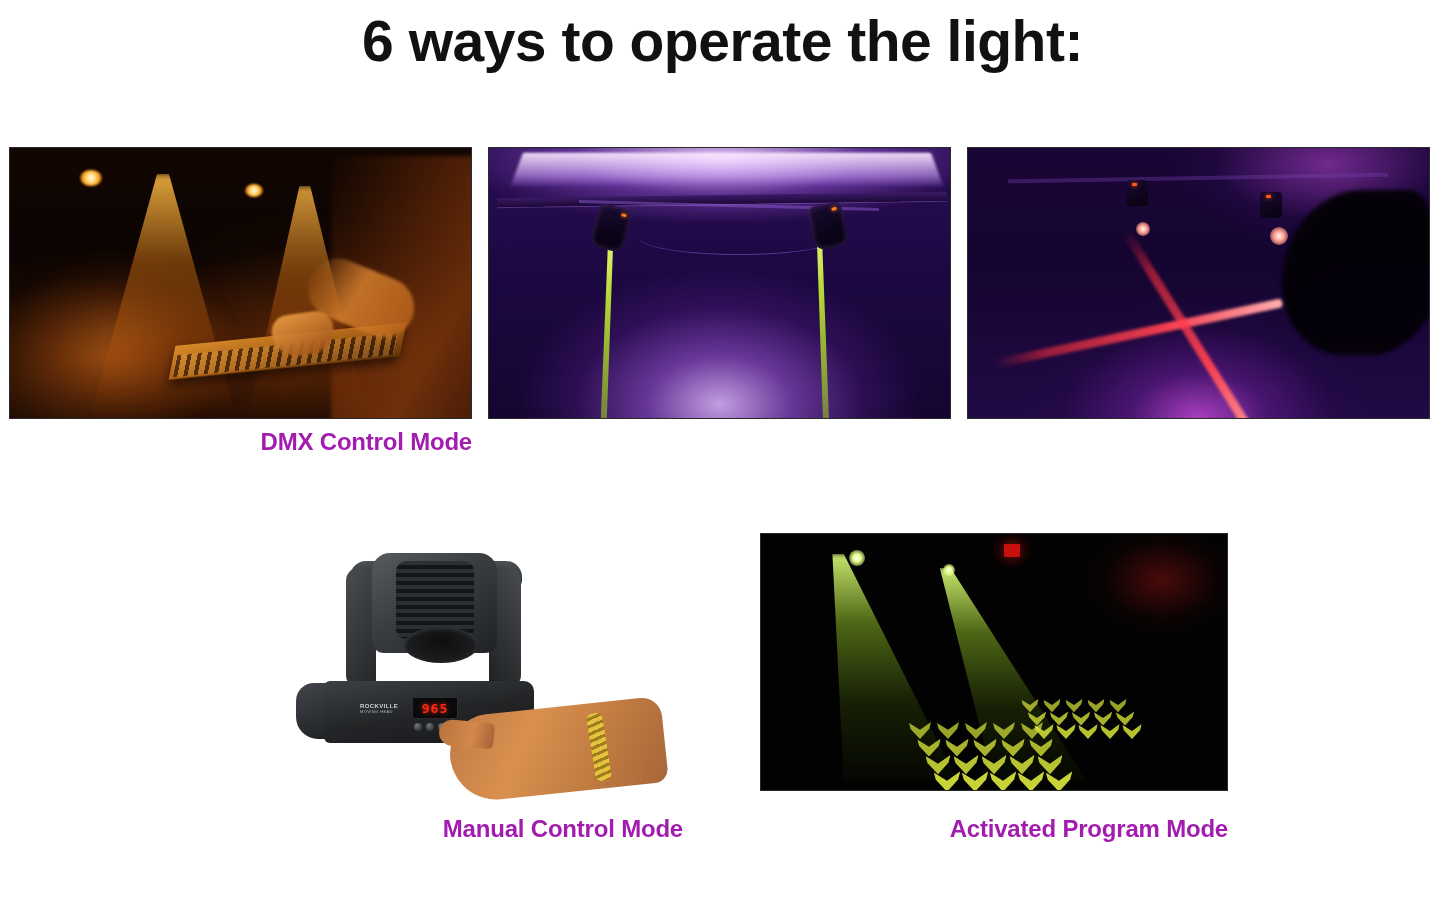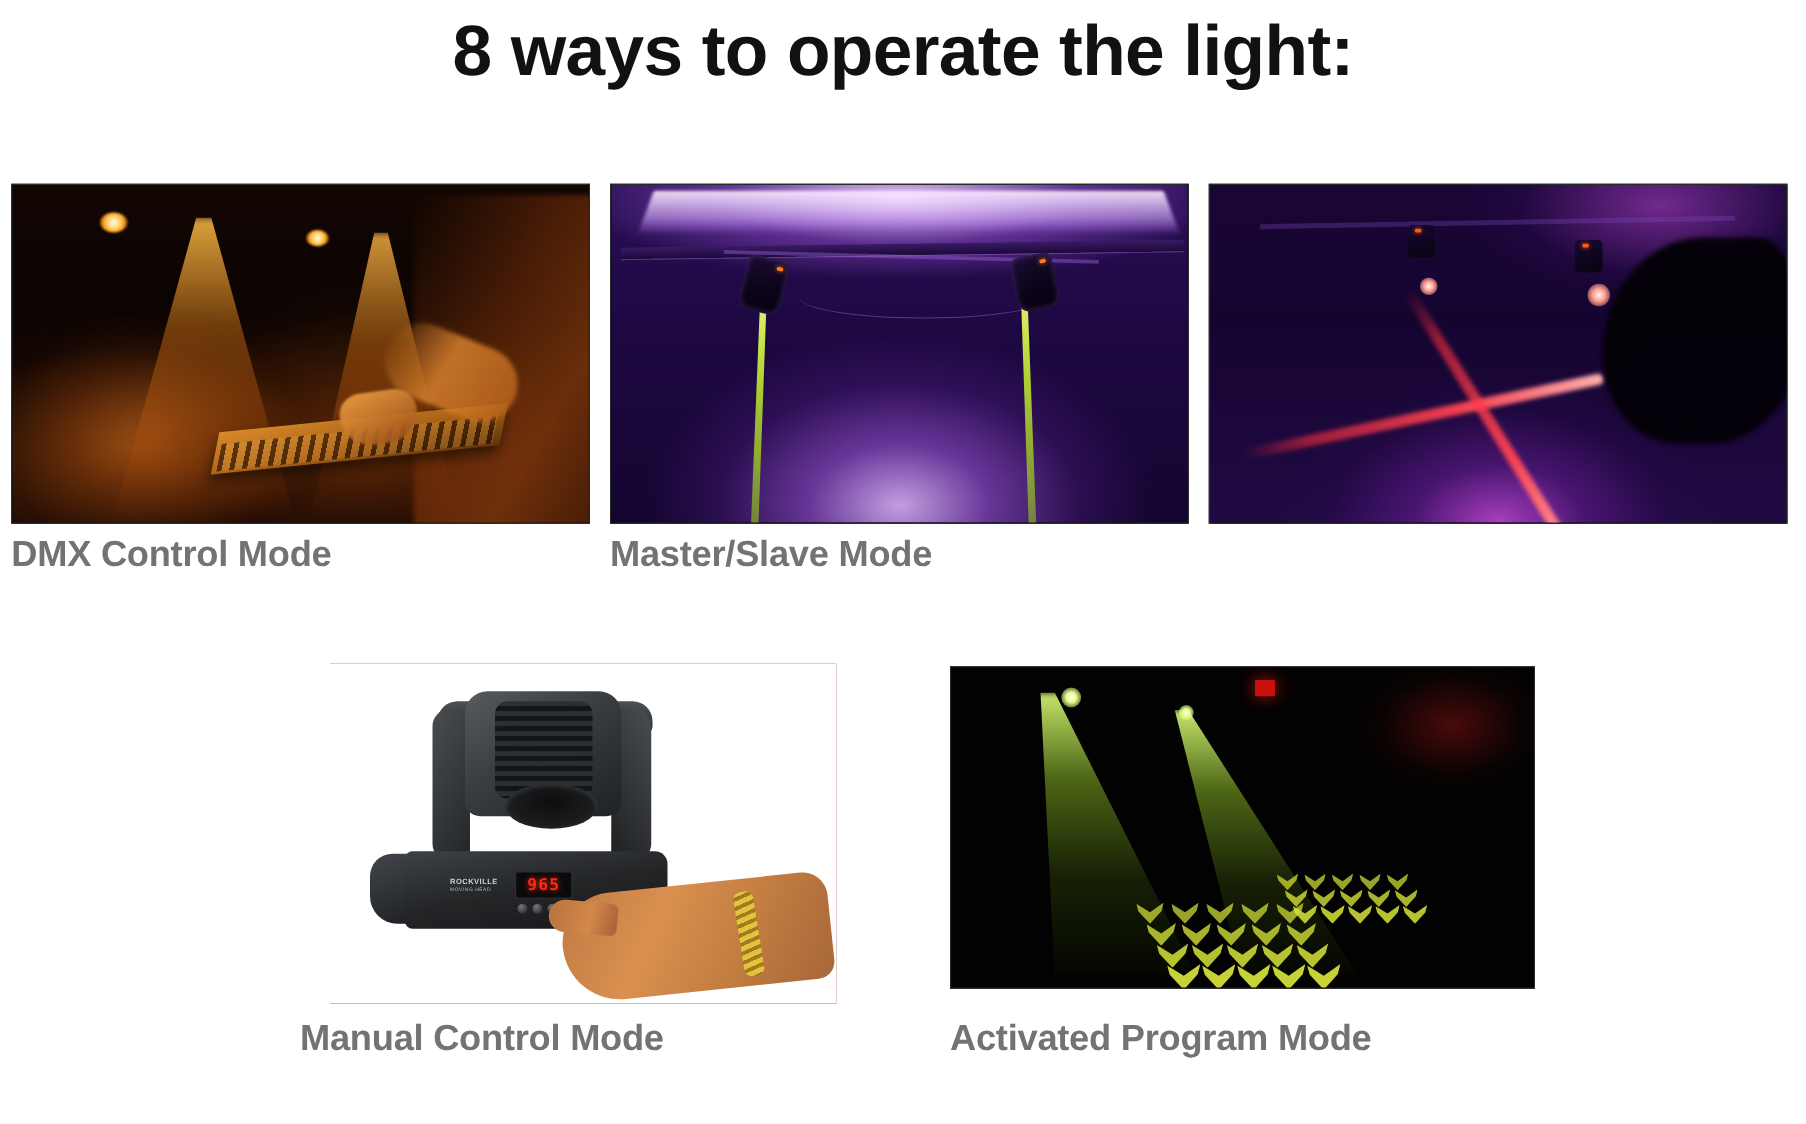--- a/index.html
+++ b/index.html
@@ -44,25 +44,25 @@
     border: 1px solid #2a2a2a;
     box-sizing: border-box;
   }
   .panel.white-bg {
     background: #7f1d1d;
     border: none;
   }
 
   .caption {
     position: absolute;
-    text-align: left;
+    text-align: right;
     font-family: "Liberation Sans", sans-serif;
     font-weight: bold;
-    font-size: 29px;
-    color: #737373;
+    font-size: 24px;
+    color: #a21caf;
     white-space: nowrap;
     letter-spacing: -0.2px;
   }
 
   
   #panel-dmx { left: 9px; top: 147px; width: 463px; height: 272px; }
   .dmx-bg {
     position: absolute; inset: 0;
     background:
       radial-gradient(ellipse 60% 55% at 20% 78%, rgba(255,120,20,0.40) 0%, rgba(120,40,5,0.08) 55%, rgba(0,0,0,0) 78%),
@@ -410,29 +410,29 @@
     background: #d6e23a;
     clip-path: polygon(0% 6%, 50% 46%, 100% 0%, 92% 40%, 50% 100%, 8% 42%);
     filter: blur(0.5px);
     opacity: 0.95;
   }
 
   
   #cap-dmx    { left: 9px;   top: 428px; width: 463px; }
   #cap-master { left: 488px; top: 428px; width: 463px; }
   #cap-sound  { left: 967px; top: 428px; width: 463px; }
-  #cap-manual { left: 240px; top: 815px; width: 455px; }
+  #cap-manual { left: 228px; top: 815px; width: 455px; }
   #cap-auto   { left: 760px; top: 815px; width: 468px; }
 </style>
 </head>
 <body>
 
 <div id="infographic">
 
-  <div class="page-title">8 ways to operate the light:</div>
+  <div class="page-title">6 ways to operate the light:</div>
 
   <div class="panel" id="panel-dmx">
     <div class="dmx-bg"></div>
     <div class="dmx-smoke"></div>
     <div class="beam dmx-beam1"></div>
     <div class="beam dmx-beam2"></div>
     <div class="lamp-dot dmx-lamp1"></div>
     <div class="lamp-dot dmx-lamp2"></div>
     <div class="dmx-person"></div>
     <div class="dmx-console"></div>
@@ -450,21 +450,20 @@
     <div class="ms-cable"></div>
     <div class="ms-beam left"></div>
     <div class="ms-beam right"></div>
     <div class="ms-fixture left">
         <i class="led"></i>
       </div>
     <div class="ms-fixture right">
         <i class="led"></i>
       </div>
   </div>
-  <div class="caption" id="cap-master">Master/Slave Mode</div>
 
   <div class="panel" id="panel-sound">
     <div class="sa-bg"></div>
     <div class="sa-truss"></div>
     <div class="sa-fixture left">
         <i class="led"></i>
       </div>
     <div class="sa-fixture right">
         <i class="led"></i>
       </div>

